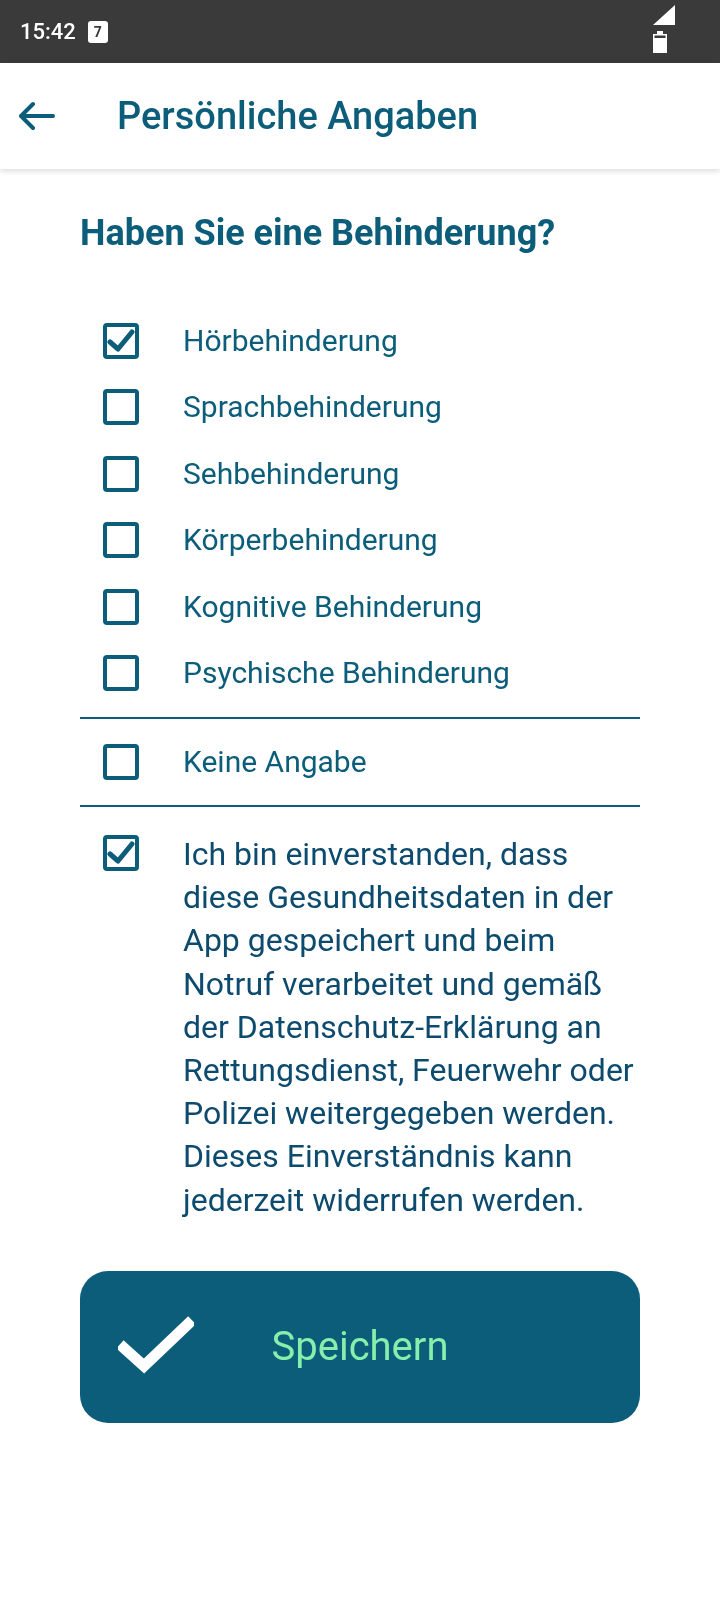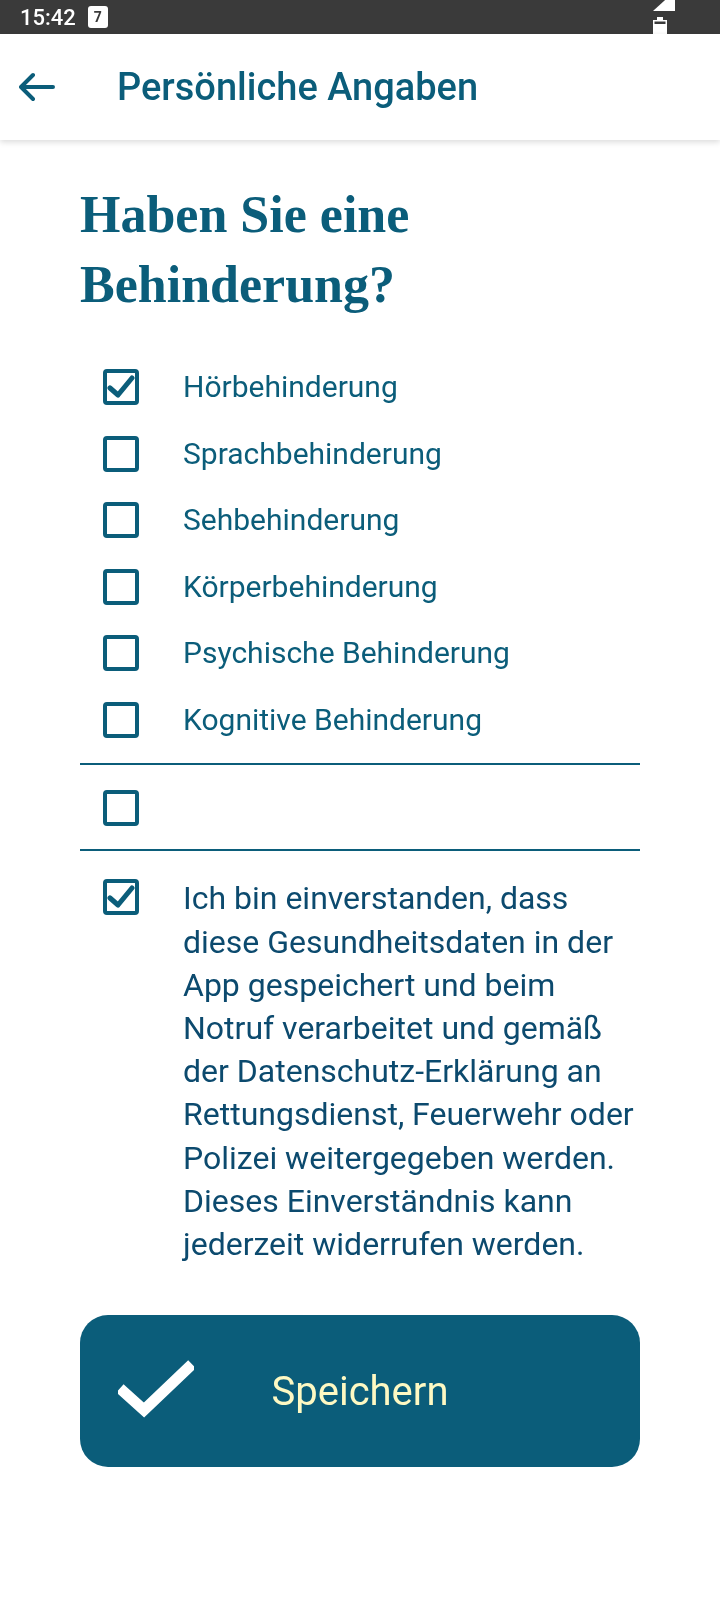--- a/index.html
+++ b/index.html
@@ -4,21 +4,21 @@
   <style>
     * { box-sizing: border-box; margin: 0; padding: 0; }
     body {
       width: 720px;
       height: 1606px;
       font-family: 'Roboto', 'Segoe UI', Arial, sans-serif;
       background: #ffffff;
       overflow: hidden;
     }
     .status-bar {
-      height: 34px;
+      height: 63px;
       background: #3a3a3a;
       color: #ffffff;
       display: flex;
       justify-content: space-between;
       align-items: center;
       padding: 0 20px;
       font-size: 22px;
       font-weight: 500;
     }
     .status-left {
@@ -65,26 +65,25 @@
     }
     .app-title {
       font-size: 38px;
       font-weight: 500;
       color: #0b5d7a;
     }
     .content {
       padding: 40px 80px 0 80px;
     }
     .question-title {
-      font-size: 52px;
+      font-size: 36px;
       font-weight: 700;
       color: #0b5d7a;
       line-height: 1.35;
-      margin-bottom: 34px;
-      font-family: Liberation Serif, serif;
+      margin-bottom: 50px;
     }
     .checkbox-row {
       display: flex;
       align-items: flex-start;
       padding: 13px 0;
       cursor: pointer;
       margin-left: 23px;
     }
     .checkbox-box {
       width: 36px;
@@ -126,21 +125,21 @@
       justify-content: center;
       position: relative;
       cursor: pointer;
     }
     .save-check {
       position: absolute;
       left: 38px;
     }
     .save-label {
       font-size: 40px;
-      color: #fef9c3;
+      color: #86efac;
       font-weight: 400;
     }
   </style>
 </head>
 <body>
 
 <div class="status-bar">
   <div class="status-left">
     <span>15:42</span>
     <span class="calendar-icon">7</span>
@@ -196,33 +195,34 @@
       <div class="checkbox-row">
         <span class="checkbox-box"></span>
         <span class="checkbox-label">Sehbehinderung</span>
       </div>
       <div class="checkbox-row">
         <span class="checkbox-box"></span>
         <span class="checkbox-label">Körperbehinderung</span>
       </div>
       <div class="checkbox-row">
         <span class="checkbox-box"></span>
+        <span class="checkbox-label">Kognitive Behinderung</span>
+      </div>
+      <div class="checkbox-row">
+        <span class="checkbox-box"></span>
         <span class="checkbox-label">Psychische Behinderung</span>
       </div>
-      <div class="checkbox-row">
-        <span class="checkbox-box"></span>
-        <span class="checkbox-label">Kognitive Behinderung</span>
-      </div>
     </div>
 
   <div class="divider"></div>
 
   <div id="options-group-2">
       <div class="checkbox-row">
         <span class="checkbox-box"></span>
+        <span class="checkbox-label">Keine Angabe</span>
       </div>
     </div>
 
   <div class="divider"></div>
 
   <div class="checkbox-row" style="padding-top:16px;">
     <span class="checkbox-box" id="consent-box">
         <svg width="28" height="28" viewBox="0 0 28 28">
           <path d="M3 15 L11 22 L25 5" stroke="#0b5d7a" stroke-width="5" fill="none" stroke-linecap="round" stroke-linejoin="round"></path>
         </svg>

